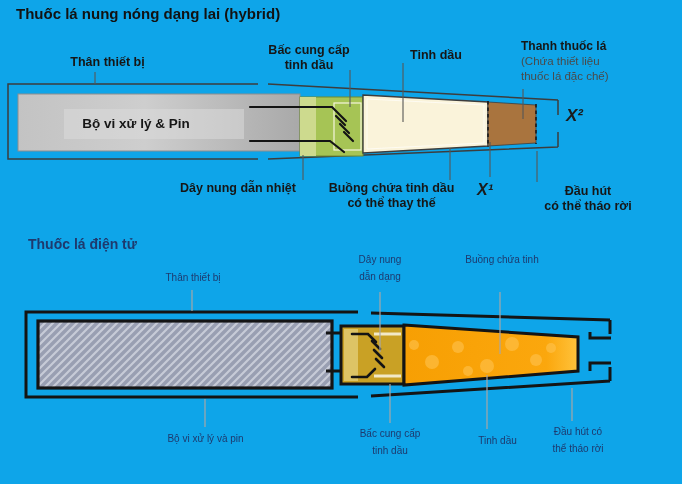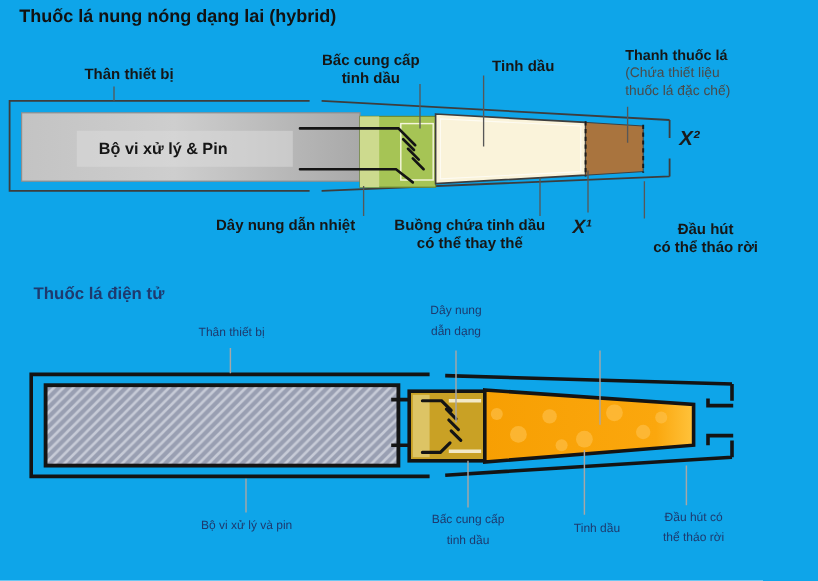--- a/index.html
+++ b/index.html
@@ -126,20 +126,21 @@
   <div class="lbl title-bottom" style="left:28px;top:236px;width:220px;">Thuốc lá điện tử</div>
 
   <div class="lbl b-lbl" style="left:123px;top:270px;width:140px;">Thân thiết bị</div>
 
   <div class="lbl b-lbl" style="left:336px;top:252px;width:88px;">
     <div>Dây nung</div>
     <div>dẫn dạng</div>
   </div>
 
   <div class="lbl b-lbl" style="left:428px;top:252px;width:148px;">
+    <div>Buồng chứa tinh</div>
   </div>
 
   <div class="lbl b-lbl" style="left:128px;top:431px;width:155px;">Bộ vi xử lý và pin</div>
 
   <div class="lbl b-lbl" style="left:329px;top:426px;width:122px;">
     <div>Bấc cung cấp</div>
     <div>tinh dầu</div>
   </div>
 
   <div class="lbl b-lbl" style="left:455px;top:433px;width:85px;">Tinh dầu</div>

